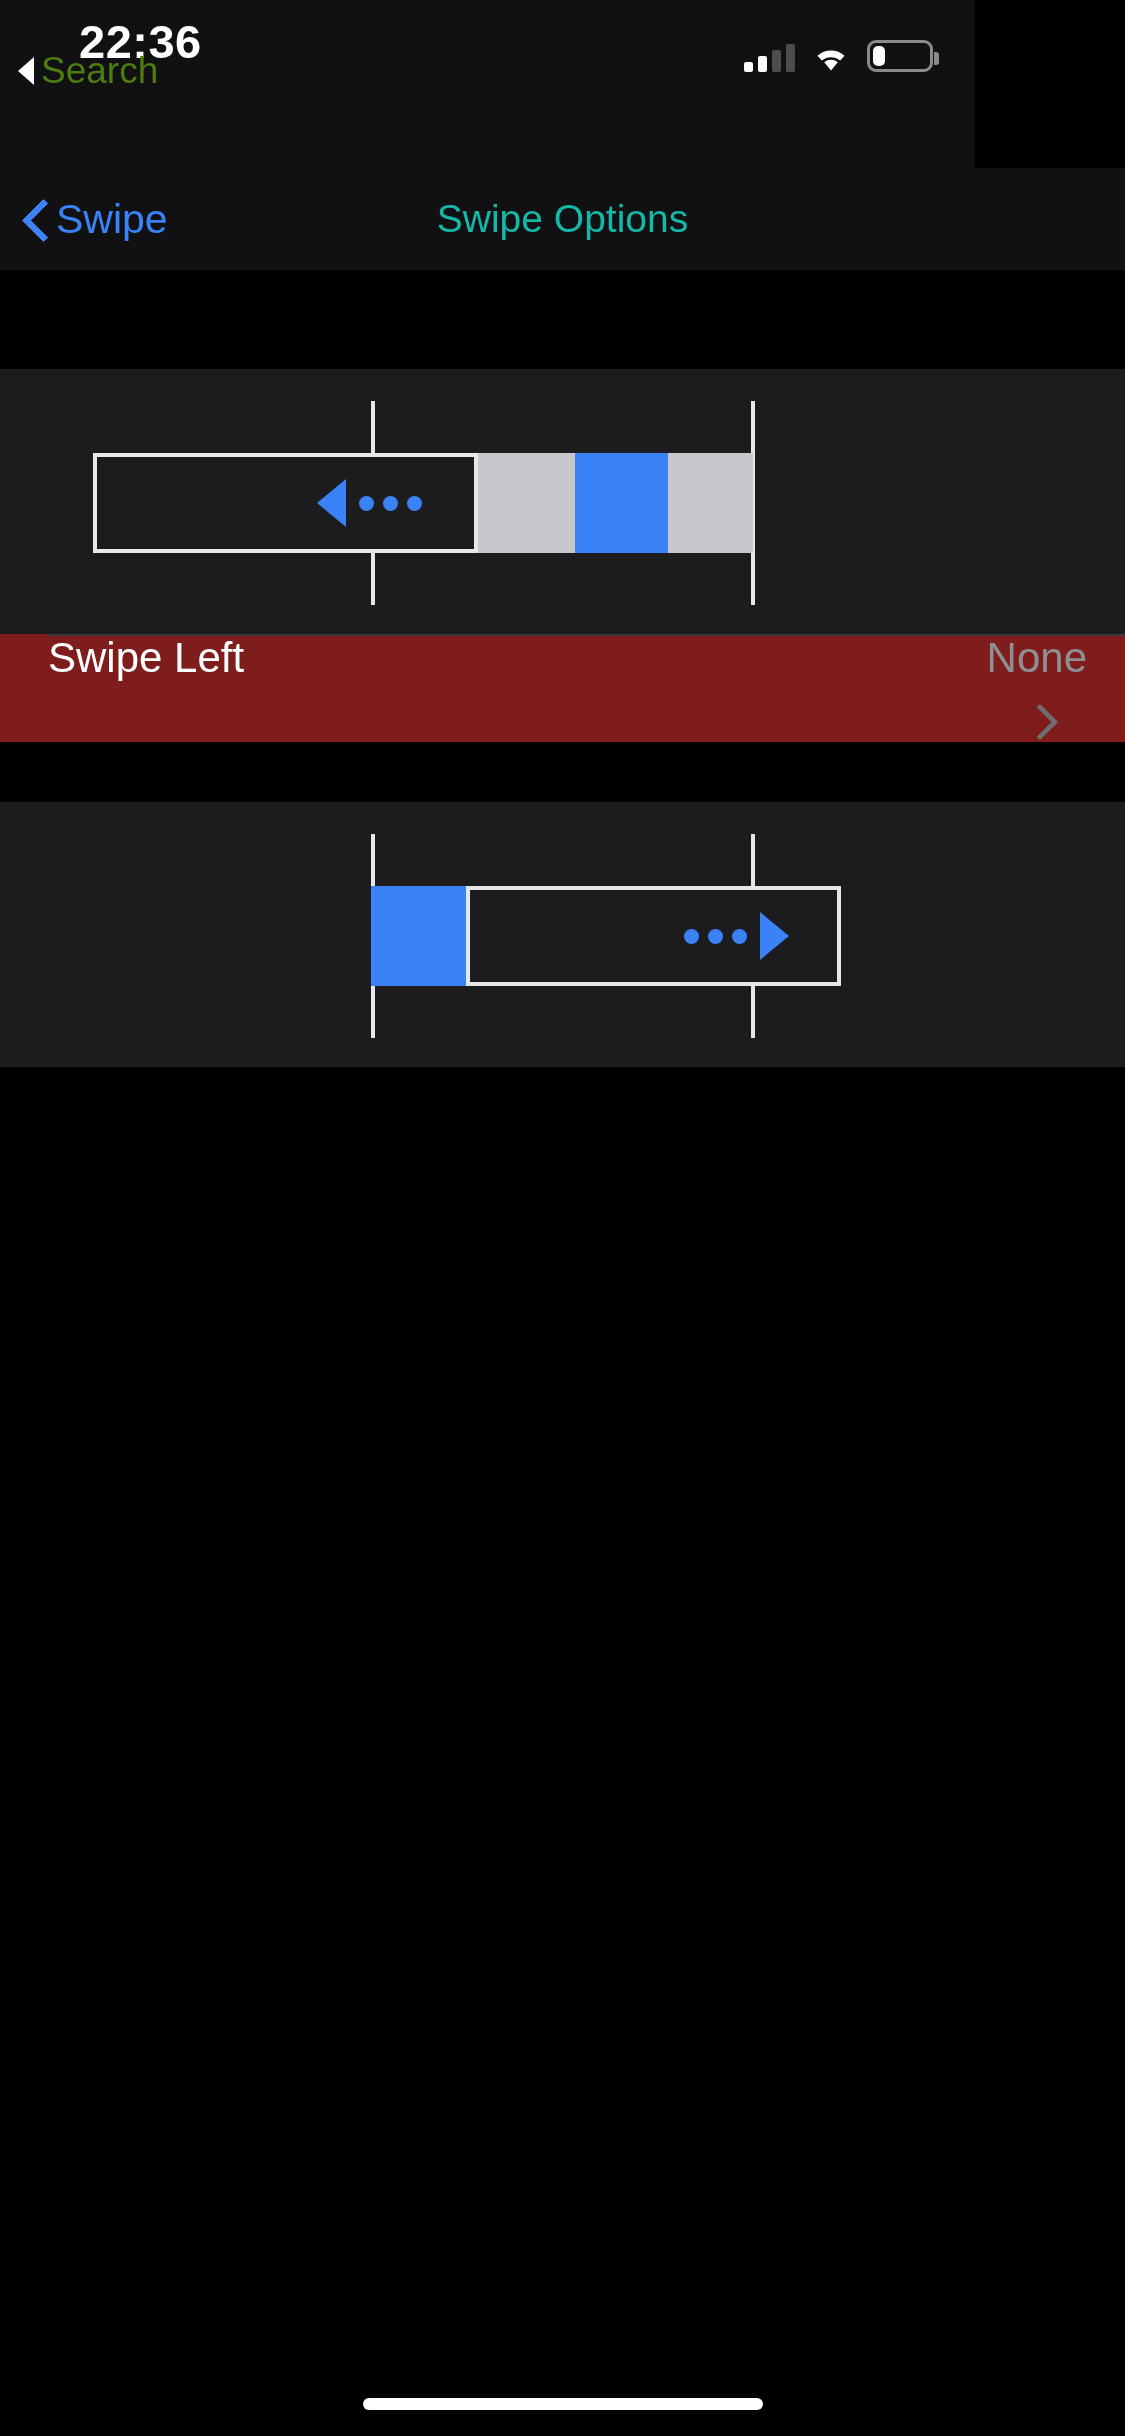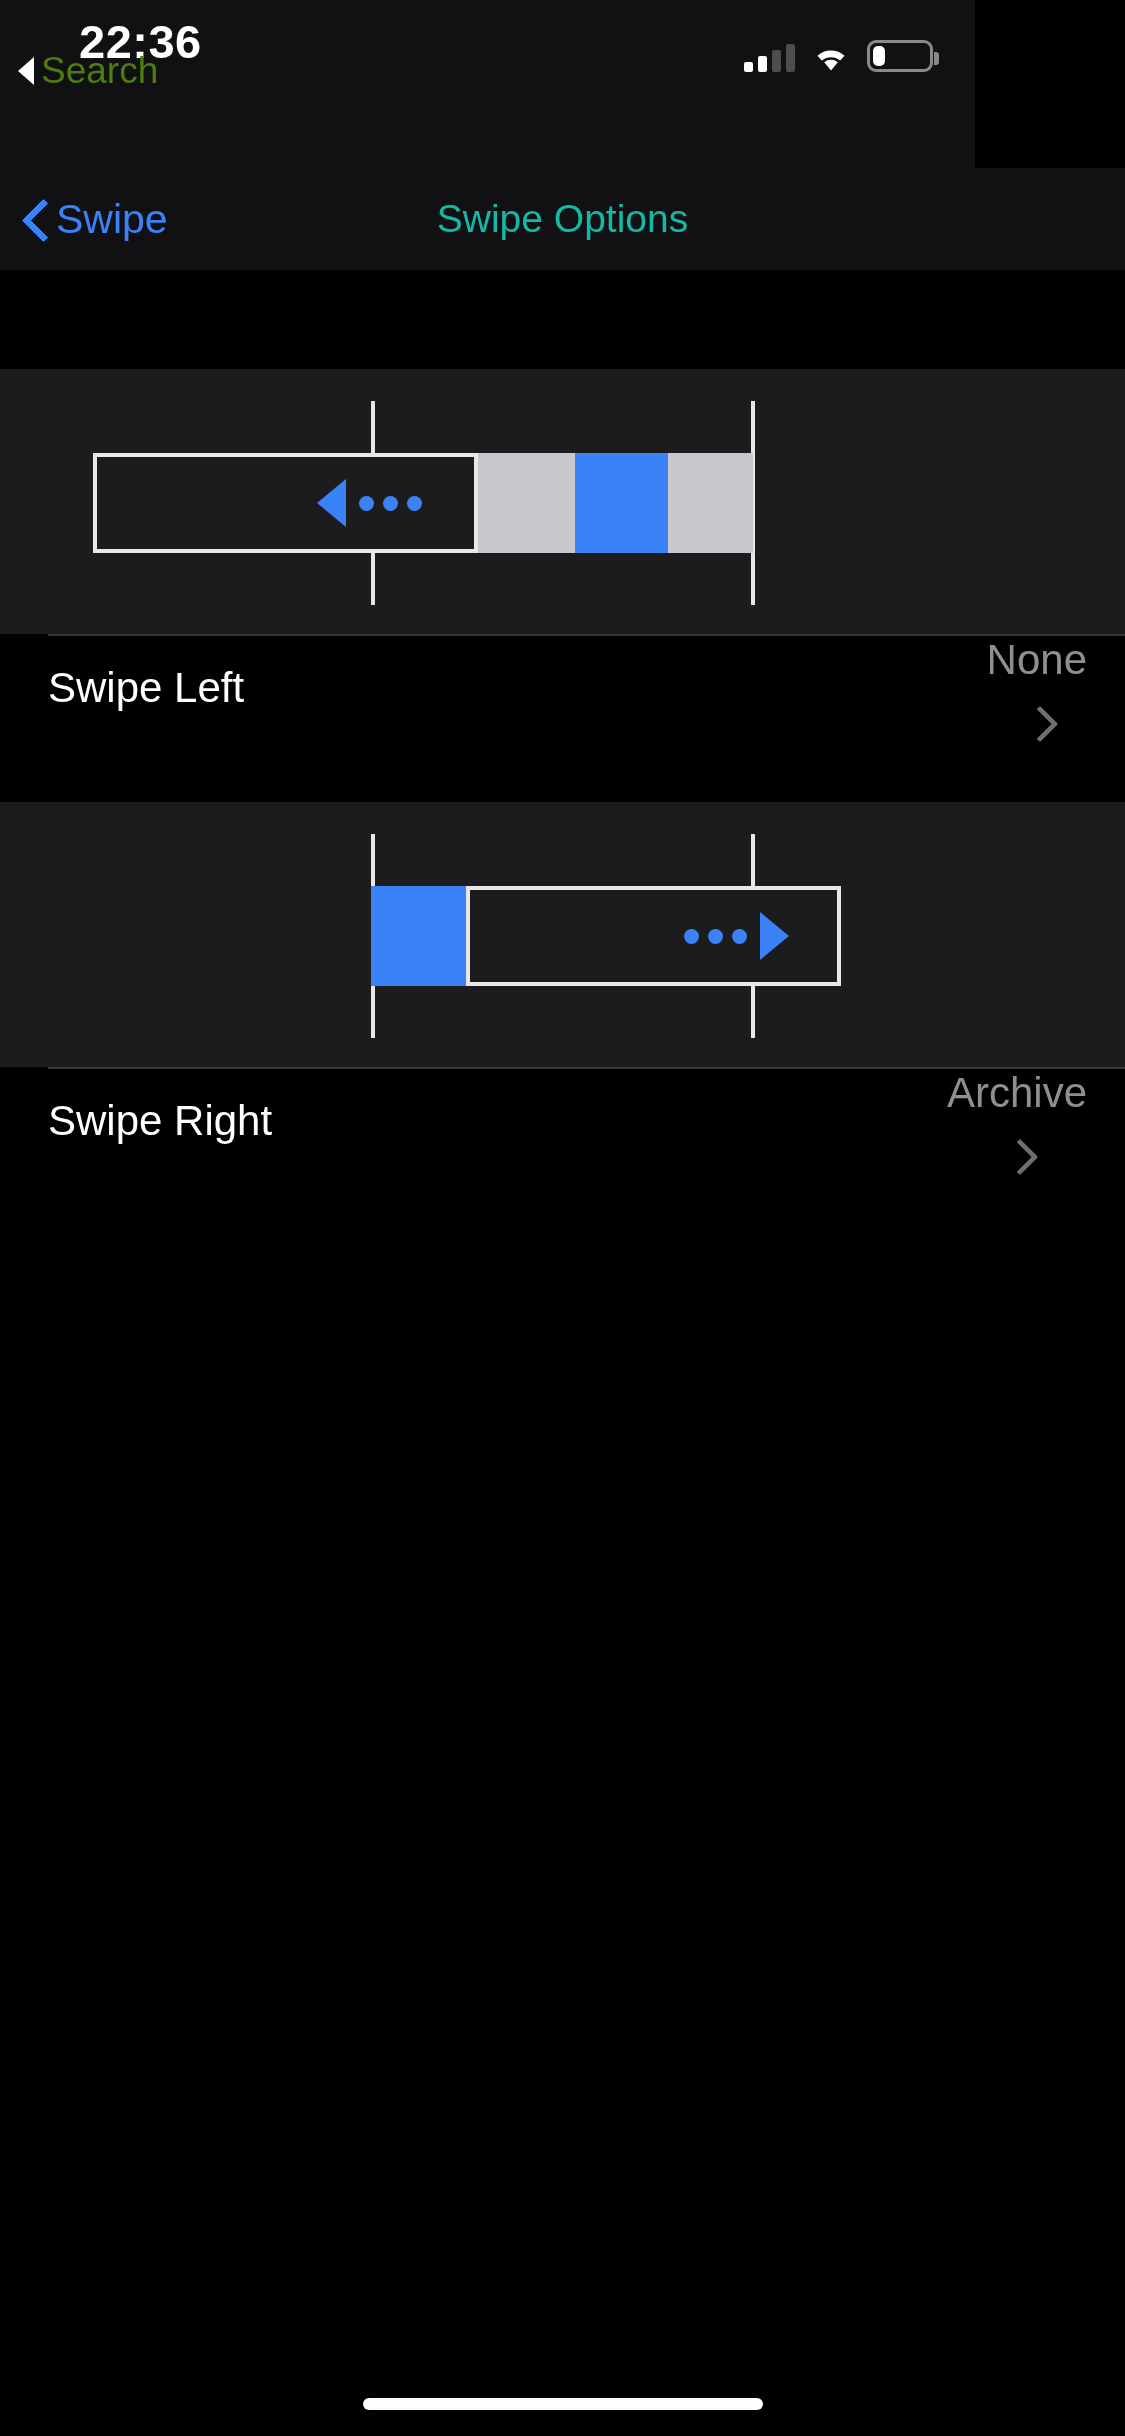--- a/index.html
+++ b/index.html
@@ -271,22 +271,22 @@
     border-left: 29px solid #3b82f6;
     margin-left: 4px;
   }
 
   
   .row {
     position: relative;
     height: 108px;
     width: 1125px;
     display: flex;
-    align-items: center;
-    background: #000000;
+    align-items: flex-start;
+    background: #7f1d1d;
     cursor: pointer;
   }
   .row::before {
     content: "";
     position: absolute;
     left: 48px;
     right: 0;
     top: 0;
     height: 2px;
     background: #39393c;
@@ -416,24 +416,17 @@
       <span class="seg seg-blue seg-r"></span>
       <div class="mailbox">
         <span class="glyph">
           <span class="dot"></span>
           <span class="dot"></span>
           <span class="dot"></span>
           <span class="tri-right"></span>
         </span>
       </div>
     </div>
-    <div class="row">
-      <span class="row-label">Swipe Right</span>
-      <span class="row-right">
-        <span class="row-value">Archive</span>
-        <span class="chevron-right"></span>
-      </span>
-    </div>
   </div>
 
 </div>
 
 <div class="home-indicator"></div>
 
 </body></html>

